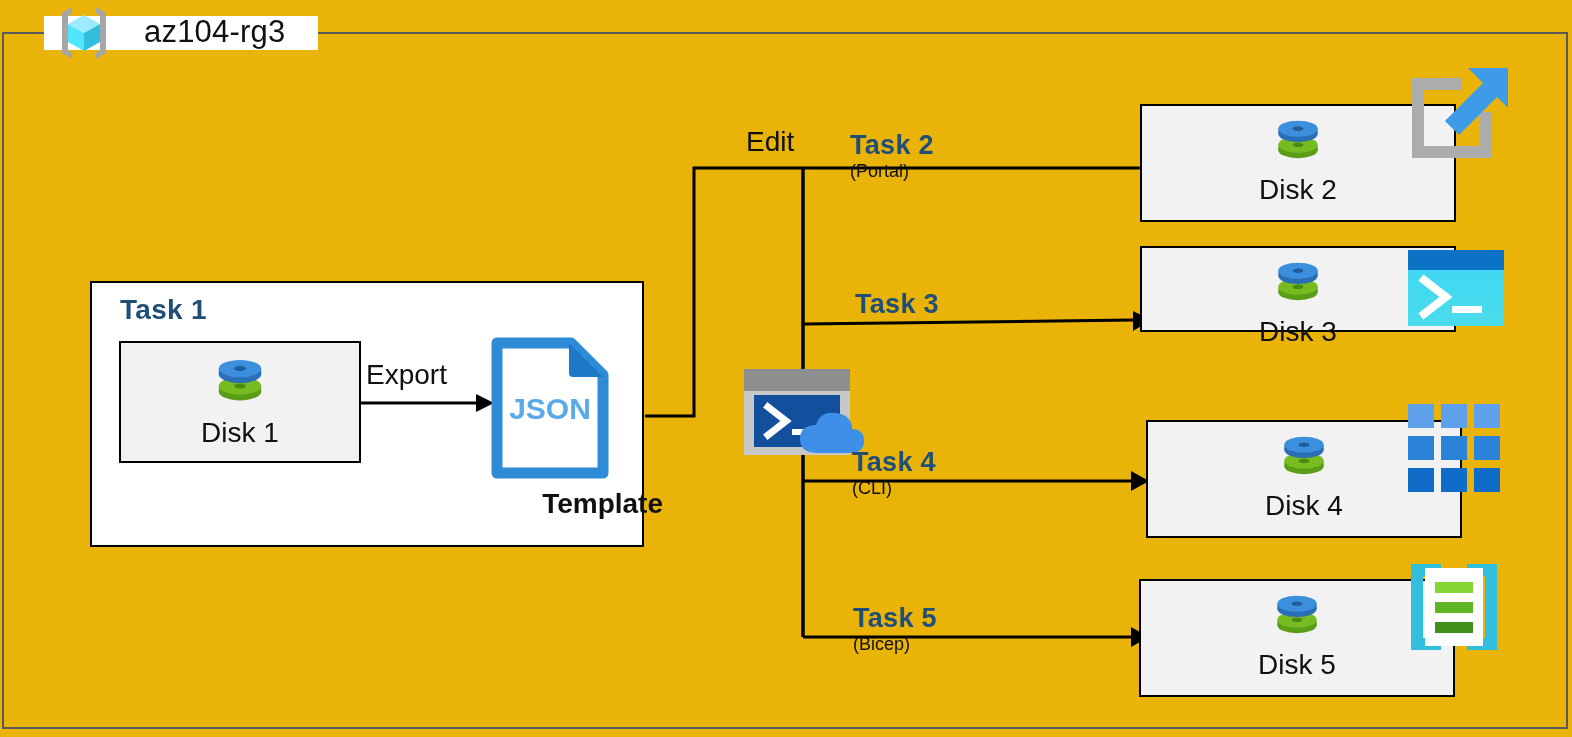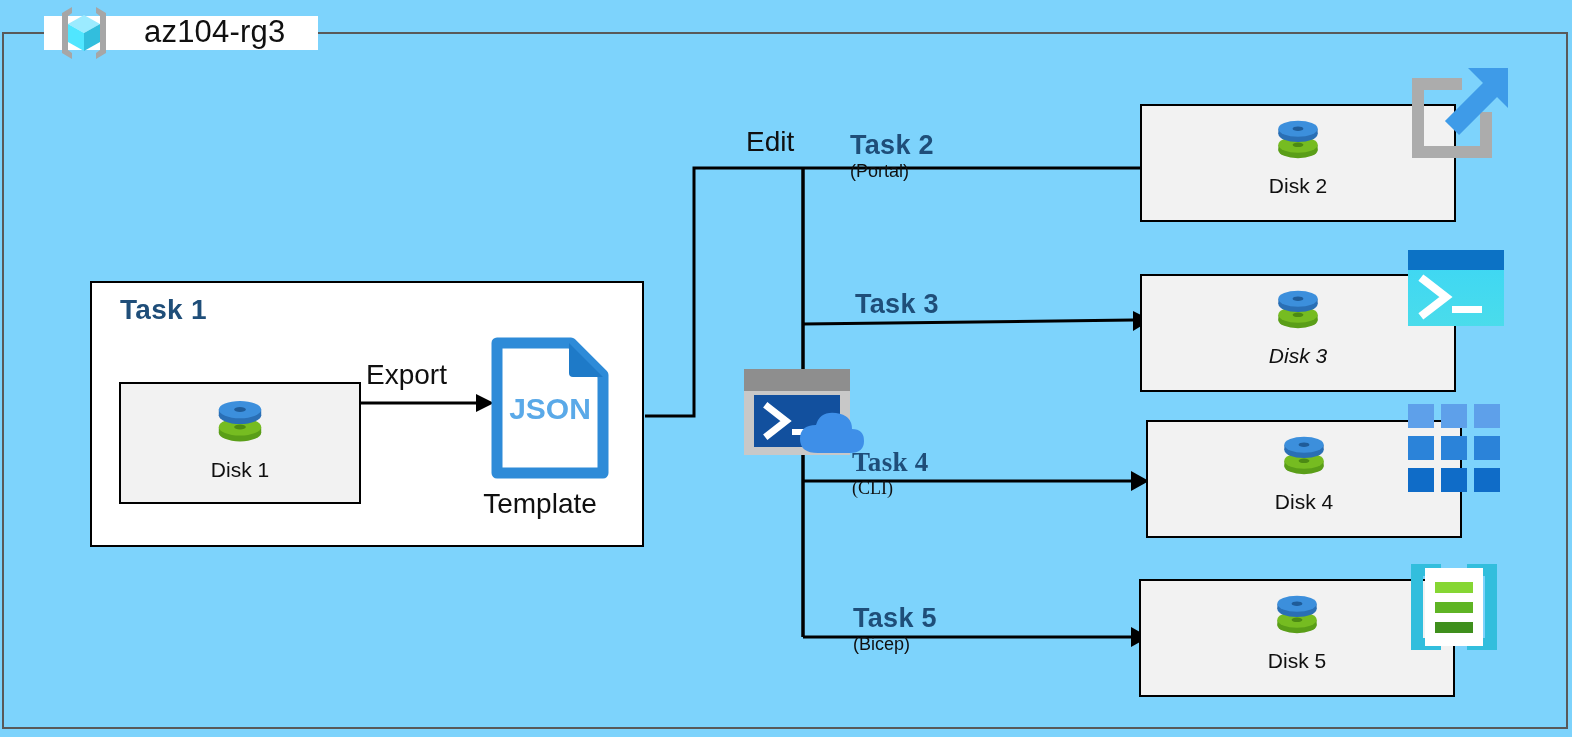--- a/index.html
+++ b/index.html
@@ -4,21 +4,21 @@
 <style>
   html,body{margin:0;padding:0;background:#ffffff;}
   body{
     font-family:"Liberation Sans", sans-serif;
     -webkit-font-smoothing:antialiased;
   }
   #stage{
     position:relative;
     width:1572px;
     height:737px;
-    background:#7dd3fc;
+    background:#eab308;
     overflow:hidden;
   }
   
   #rg-frame{
     position:absolute;
     left:2px; top:32px;
     width:1566px; height:697px;
     border:2px solid #595959;
     box-sizing:border-box;
   }
@@ -70,50 +70,51 @@
   }
   .disk-icon{
     position:absolute;
     left:50%;
     transform:translateX(-50%);
   }
   .disk-caption{
     position:absolute;
     left:0; right:0;
     text-align:center;
-    font-size:21px;
-    color:#101010;
-  }
-
-  
-  #disk1-box{ left:119px; top:341px; width:242px; height:122px;margin-top:41px; }
+    font-size:28px;
+    color:#101010;
+  }
+
+  
+  #disk1-box{ left:119px; top:341px; width:242px; height:122px; }
   #disk1-icon{ top:14px; }
   #disk1-caption{ top:74px; }
 
   
   #disk2-box{ left:1140px; top:104px; width:316px; height:118px; }
-  #disk3-box{ left:1140px; top:274px; width:316px; height:118px;font-style:italic; }
+  #disk3-box{ left:1140px; top:246px; width:316px; height:86px; }
   #disk4-box{ left:1138px; top:420px; width:316px; height:118px;margin-left:8px; }
   #disk5-box{ left:1139px; top:579px; width:316px; height:118px; }
   .rc-icon{ top:12px; }
   .rc-caption{ top:68px; }
 
   
   #json-icon{
     position:absolute;
     left:491px; top:337px;
     width:118px; height:142px;
   }
   #template-caption{
     position:absolute;
-    left:435px; top:488px;
+    left:453px; top:488px;
     width:210px;
-    text-align:center;
-    font-size:28px;
-    color:#101010;
+    text-align:right;
+    font-size:28px;
+    color:#101010;
+    font-weight:bold;
   }
 
   
   #export-label{
     position:absolute;
     left:366px; top:359px;
     font-size:28px;
     color:#101010;
   }
   #export-arrow{
@@ -161,21 +162,21 @@
   }
   .task-label .t-sub{
     display:block;
     font-size:18px;
     color:#101010;
     line-height:1.15;
     margin-top:2px;
   }
   #task2-label{ left:850px; top:131px; }
   #task3-label{ left:855px; top:290px; }
-  #task4-label{ left:852px; top:448px;font-family:Liberation Serif, serif; }
+  #task4-label{ left:852px; top:448px; }
   #task5-label{ left:853px; top:604px; }
 
   
   #portal-icon    { position:absolute; left:1408px; top:62px;  width:106px; height:100px; }
   #powershell-icon{ position:absolute; left:1408px; top:250px; width:96px;  height:76px; }
   #cli-icon       { position:absolute; left:1408px; top:404px; width:92px;  height:88px; }
   #bicep-icon     { position:absolute; left:1407px; top:560px; width:94px;  height:94px; }
 </style>
 </head>
 <body>

